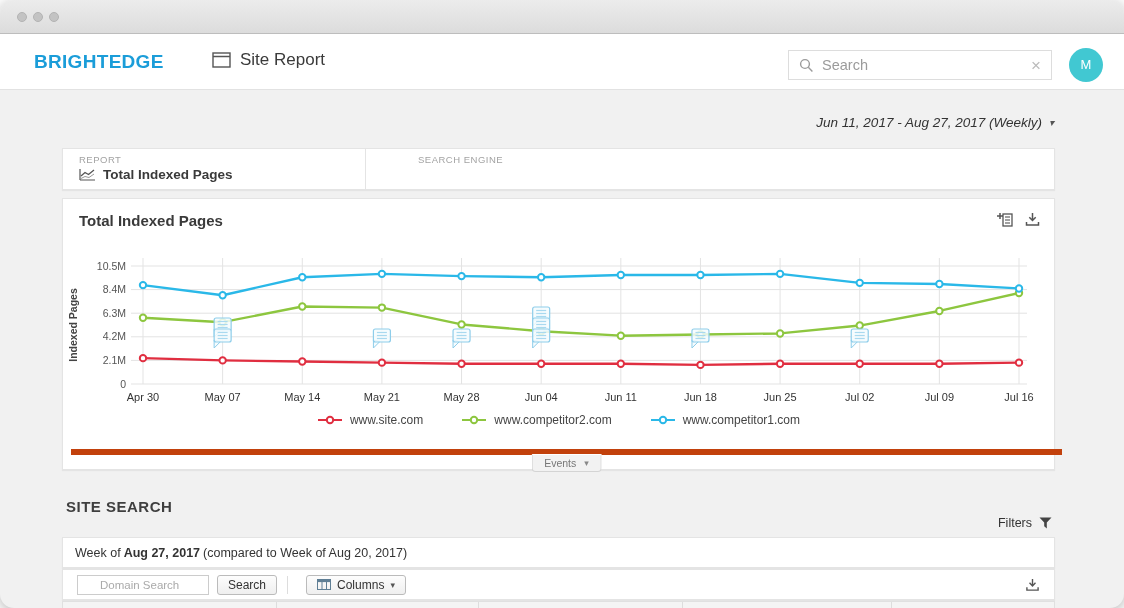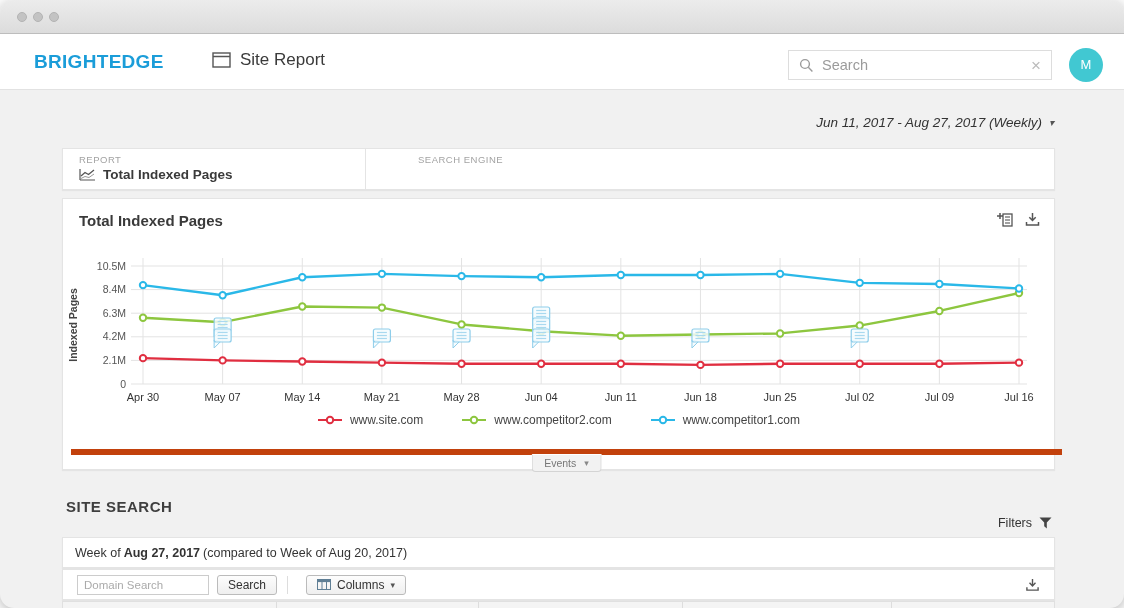--- a/index.html
+++ b/index.html
@@ -57,21 +57,21 @@
   .filters { position:absolute; top:516px; right:72px; display:flex; align-items:center; gap:7px; font-size:12.5px; color:#333; cursor:pointer; }
 
   .week-card { top:537px; height:31px; display:flex; align-items:center; padding-left:12px; }
   .week-text { font-size:12.5px; color:#333; }
   .week-text b { margin:0 3px; }
   .btn { background:linear-gradient(#fdfdfd,#efefef); border:1px solid #bbb; border-radius:3px; font-size:12px; color:#333;
          padding:3px 10px; cursor:pointer; font-family:inherit; }
   .select-periods { margin-left:18px; }
 
   .tools-card { top:569px; height:31px; display:flex; align-items:center; padding:0 14px; }
-  .domain-input { width:132px; height:20px; border:1px solid #ccc; font-size:11.5px; padding:0 6px; color:#333; font-family:inherit; outline:0; }
+  .domain-input { width:132px; height:20px; border:1px solid #ccc; font-size:11.5px; padding:0 22px; color:#333; font-family:inherit; outline:0; }
   .domain-input::placeholder { color:#aaa; }
   .tools-card .btn.small { margin-left:8px; padding:2px 10px; }
   .vsep { width:1px; height:18px; background:#ddd; margin:0 10px; }
   .columns-btn { display:flex; align-items:center; gap:6px; }
   .columns-btn .caret { font-size:9px; color:#555; }
   .tools-dl { margin-left:auto; cursor:pointer; }
 
   .table-strip { position:absolute; left:62px; top:601px; width:993px; height:7px; display:flex; background:#fbfbfb; border:1px solid #e0e0e0; border-bottom:0; }
   .table-strip .col { border-right:1px solid #ddd; background:#f4f4f4; height:100%; }
   .table-strip .col:last-child { border-right:0; }

